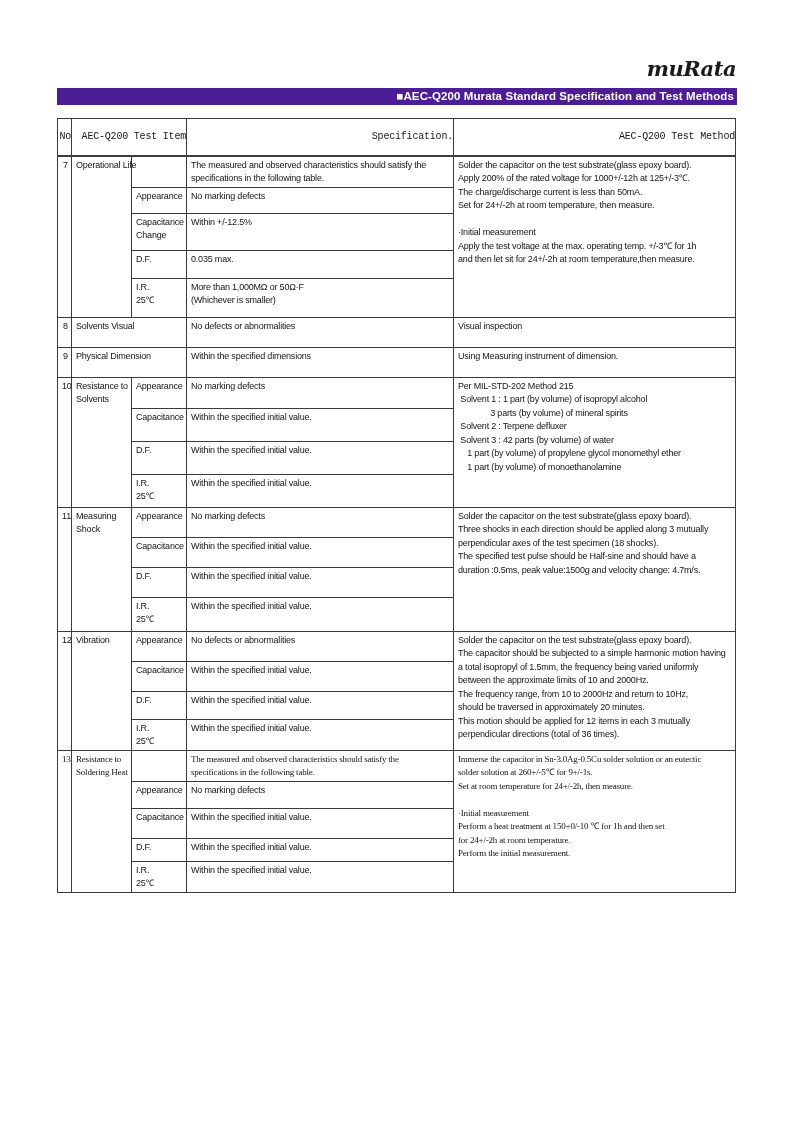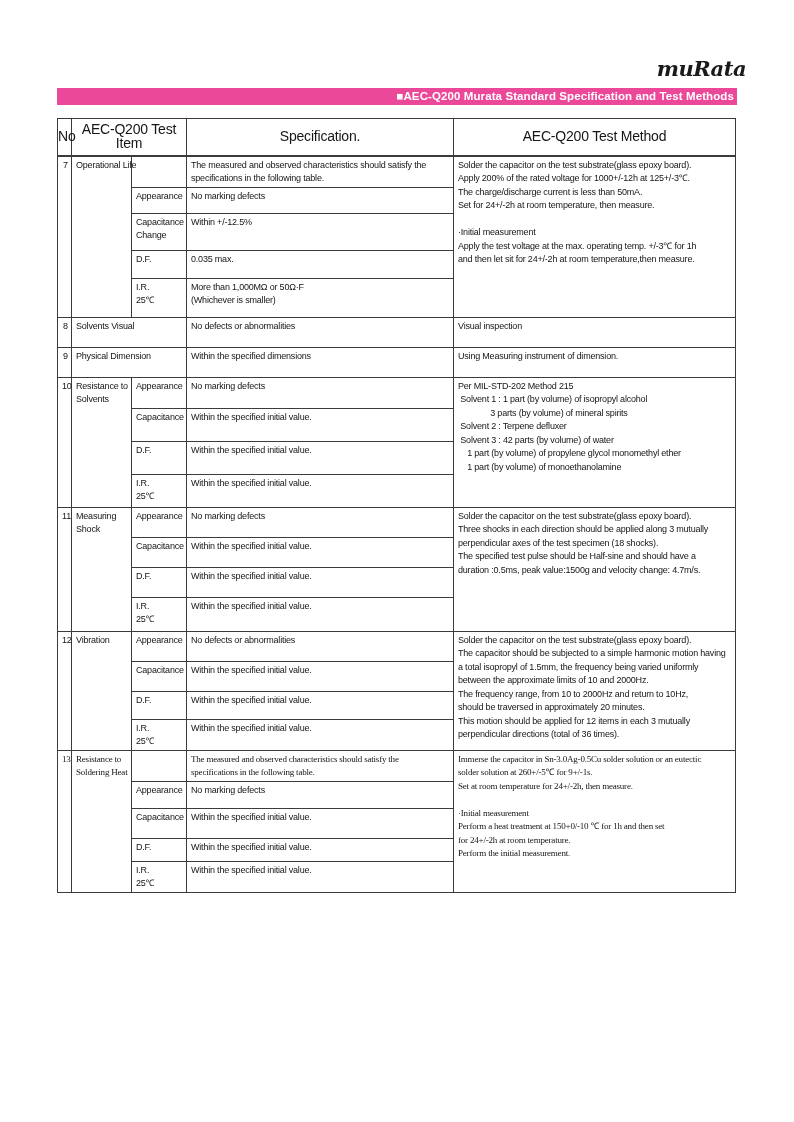--- a/index.html
+++ b/index.html
@@ -2,21 +2,21 @@
 <html><head>
 <meta charset="utf-8">
 <style>
   html,body { margin:0; padding:0; background:#888; }
   .page {
     position:relative; width:794px; height:1122px; margin:0 auto;
     background:#ffffff; overflow:hidden;
     font-family:"Liberation Sans", sans-serif; color:#151515;
   }
   .logo {
-    position:absolute; top:56px; right:48px;
+    position:absolute; top:56px; right:58px;
     font-family:"DejaVu Serif", serif; font-style:italic; font-weight:bold;
     font-size:21px; letter-spacing:-0.5px; color:#1a1a1a;
   }
   .banner {
     position:absolute; left:57px; right:57px; top:88px; height:17px;
     line-height:17px; box-sizing:border-box;
     color:#ffffff; font-weight:bold; font-size:11.5px;
     text-align:right; padding-right:3px; letter-spacing:0.1px;
   }
   table.spec-table {
@@ -25,37 +25,37 @@
     font-size:9px; letter-spacing:-0.2px;
     border:1.5px solid #3b3b3b;
   }
   col.c-no{width:14px} col.c-item{width:60px} col.c-sub{width:55px}
   col.c-spec{width:267px} col.c-method{width:282px}
   .spec-table td, .spec-table th {
     border:1px solid #3b3b3b; vertical-align:top;
     padding:2px 2px 1px 4px; font-weight:normal;
   }
   .spec-table th {
-    text-align:center; vertical-align:middle; font-size:14px;
-    border-bottom:2.5px solid #3b3b3b; padding:2px 0;
+    text-align:right; vertical-align:middle; font-size:10px;
+    border-bottom:2.5px solid #3b3b3b; padding:2px 0;font-family:Liberation Mono, monospace;
   }
   .ln { line-height:13.5px; white-space:pre-wrap; min-height:13.5px; }
   .item-cell .ln, .sub-cell .ln, .no-cell .ln { white-space:pre; }
   .no-cell { text-align:center; padding:2px 0; }
   .fill-cell { border-left:hidden; }
   .footer { position:absolute; left:0; top:1072px; width:794px; font-size:11px; }
   .doc-id { position:absolute; left:74px; top:0; font-size:11.5px; letter-spacing:0.2px; }
   .page-number { display:block; text-align:center; }
 </style>
 </head>
 <body>
 
 <div class="page" style="color: rgb(21, 21, 21);">
   <div class="logo">muRata</div>
-  <div class="banner" style="background: #ec4899; color: rgb(255, 255, 255);">■AEC-Q200 Murata Standard Specification and Test Methods</div>
+  <div class="banner" style="background: #4c1d95; color: rgb(255, 255, 255);">■AEC-Q200 Murata Standard Specification and Test Methods</div>
 
   <table class="spec-table">
     <colgroup>
       <col class="c-no">
         <col class="c-item">
         <col class="c-sub">
         <col class="c-spec">
         <col class="c-method">
     </colgroup>
     <tbody>

